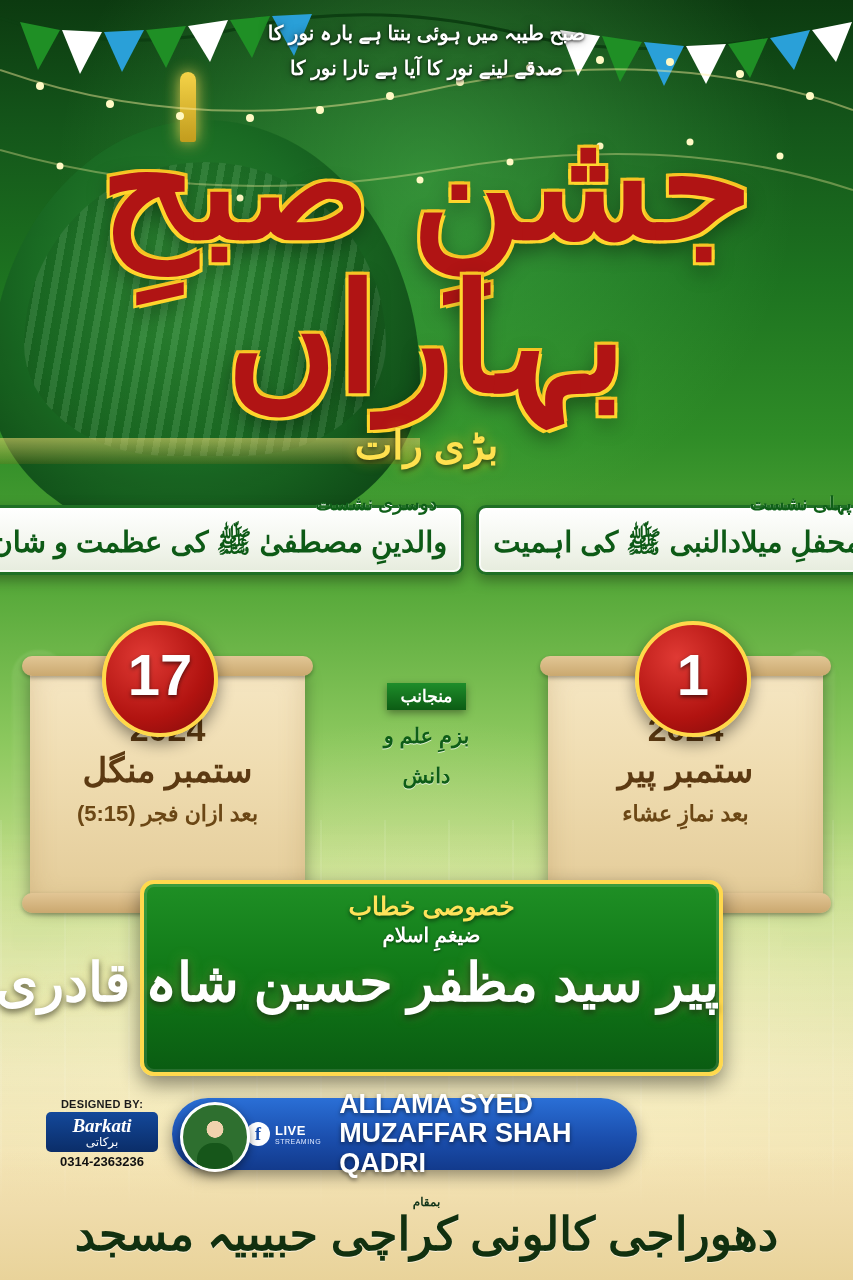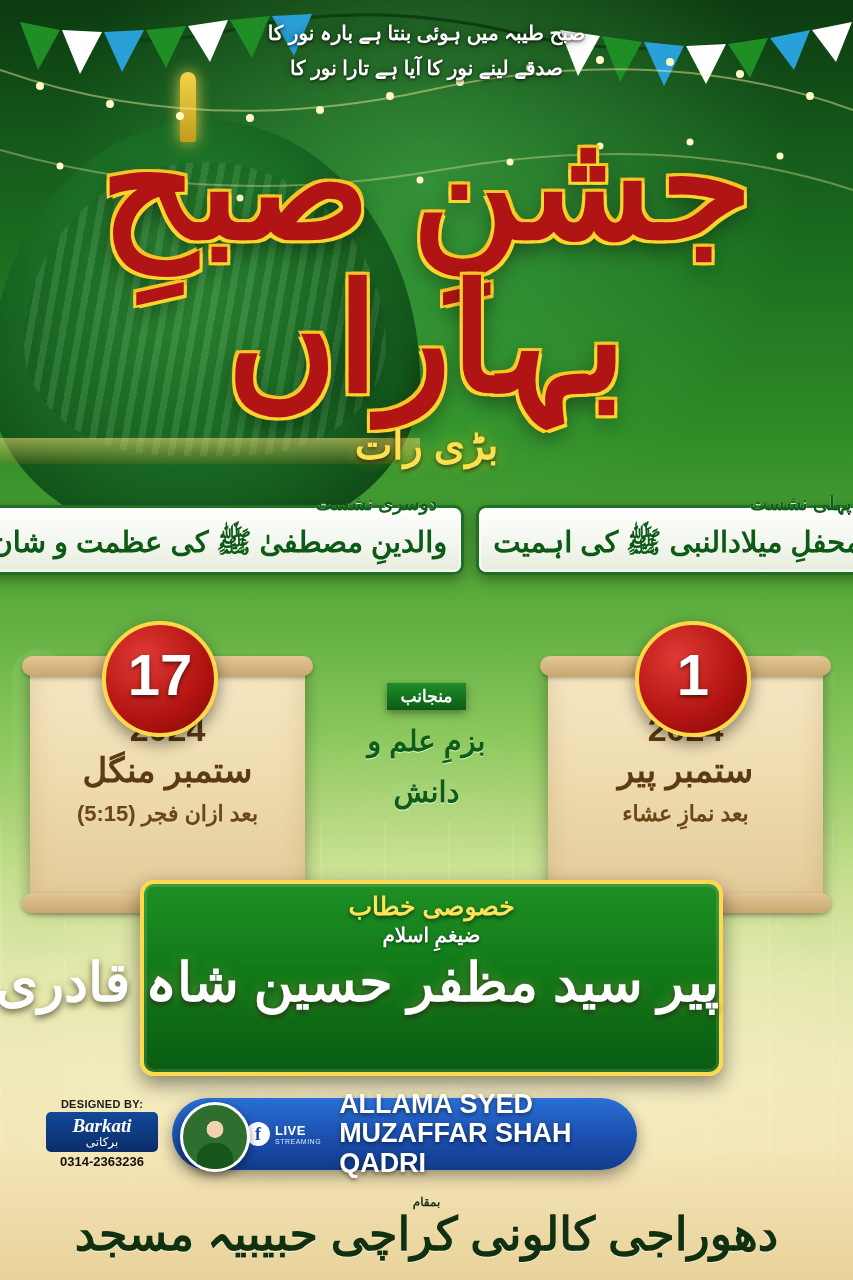--- a/index.html
+++ b/index.html
@@ -279,21 +279,21 @@
     background: linear-gradient(180deg,#1e8d2a,#0c5c14);
     color: #fff;
     font-size: 17px;
     font-weight: bold;
     padding: 3px 14px;
     border-radius: 0;
     box-shadow: 0 3px 8px rgba(0,0,0,.4);
   }
   .center-lines {
     margin-top: 12px;
-    font-size: 29px;
+    font-size: 21px;
     font-weight: bold;
     color: #0e5d17;
     line-height: 1.35;
     text-shadow: 0 1px 0 rgba(255,255,255,.7);
   }
 
   
   .speaker-panel {
     position: absolute;
     top: 880px;

